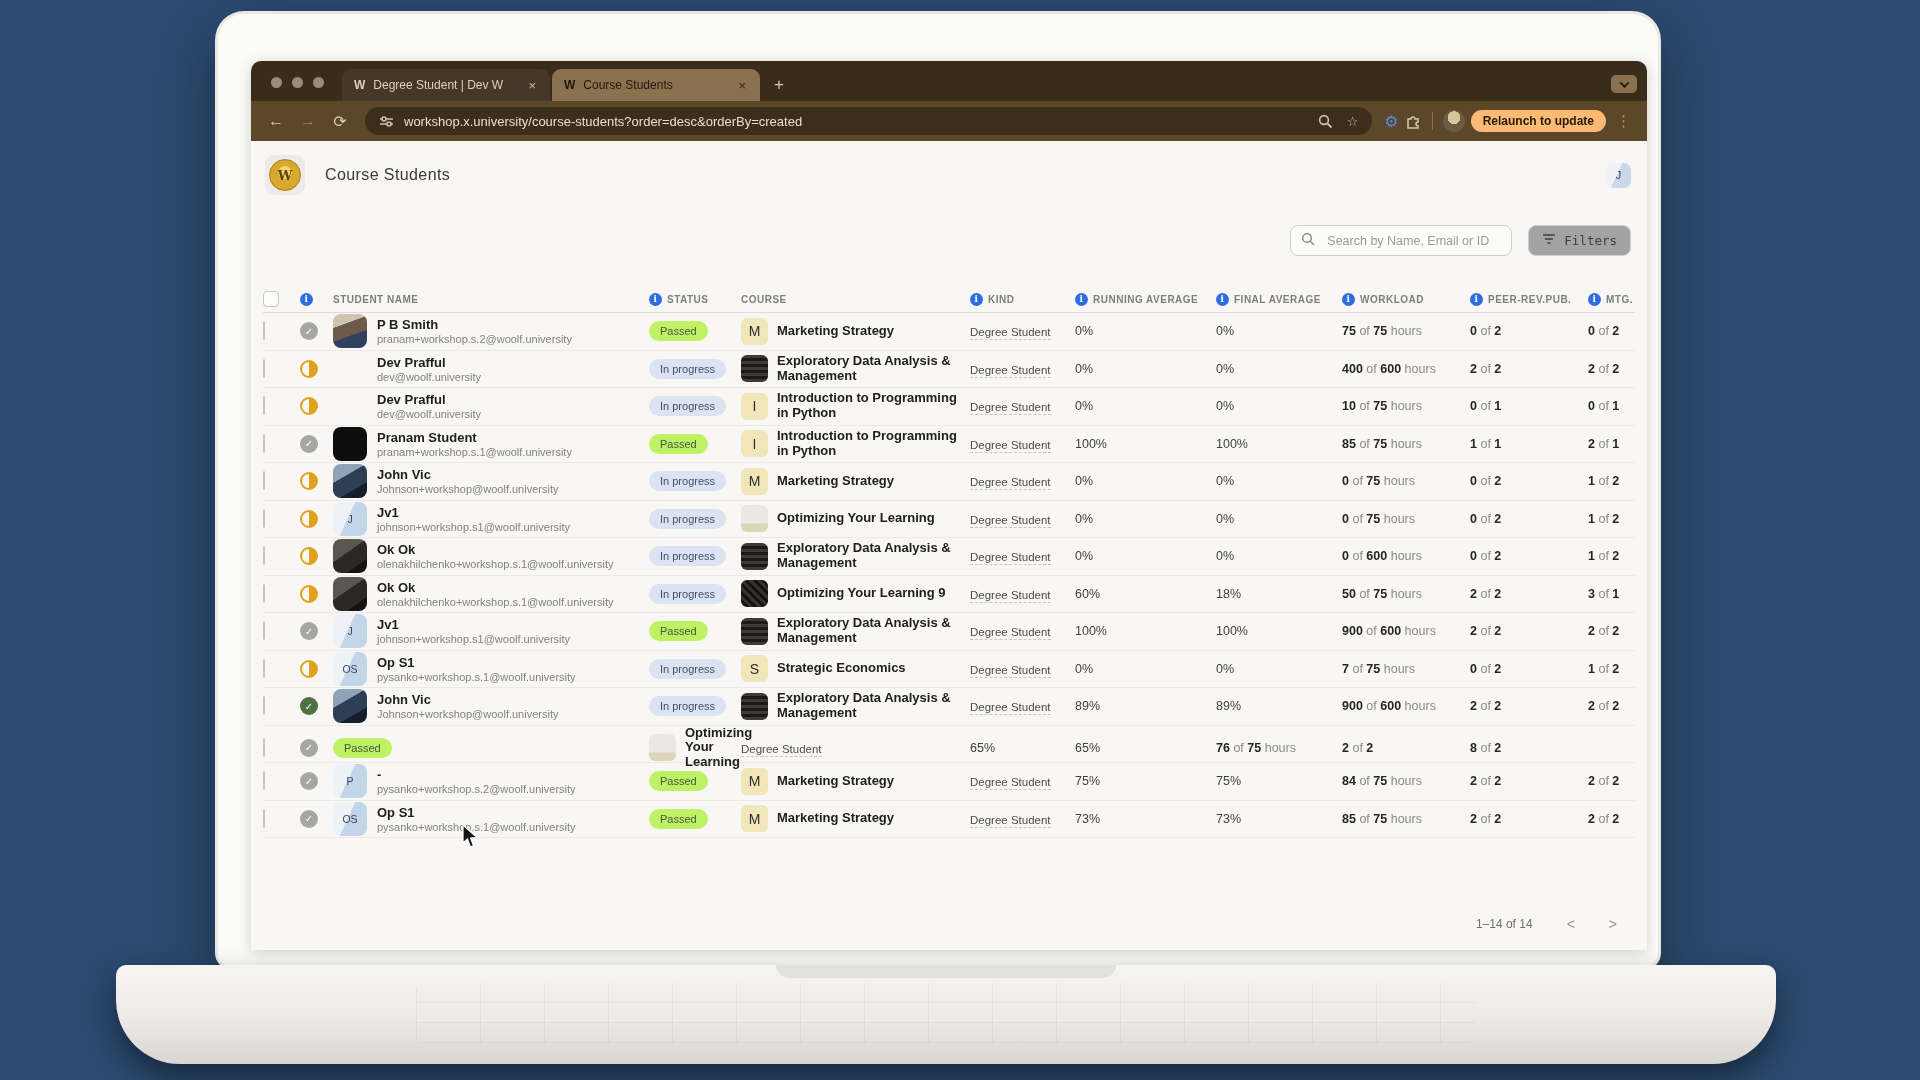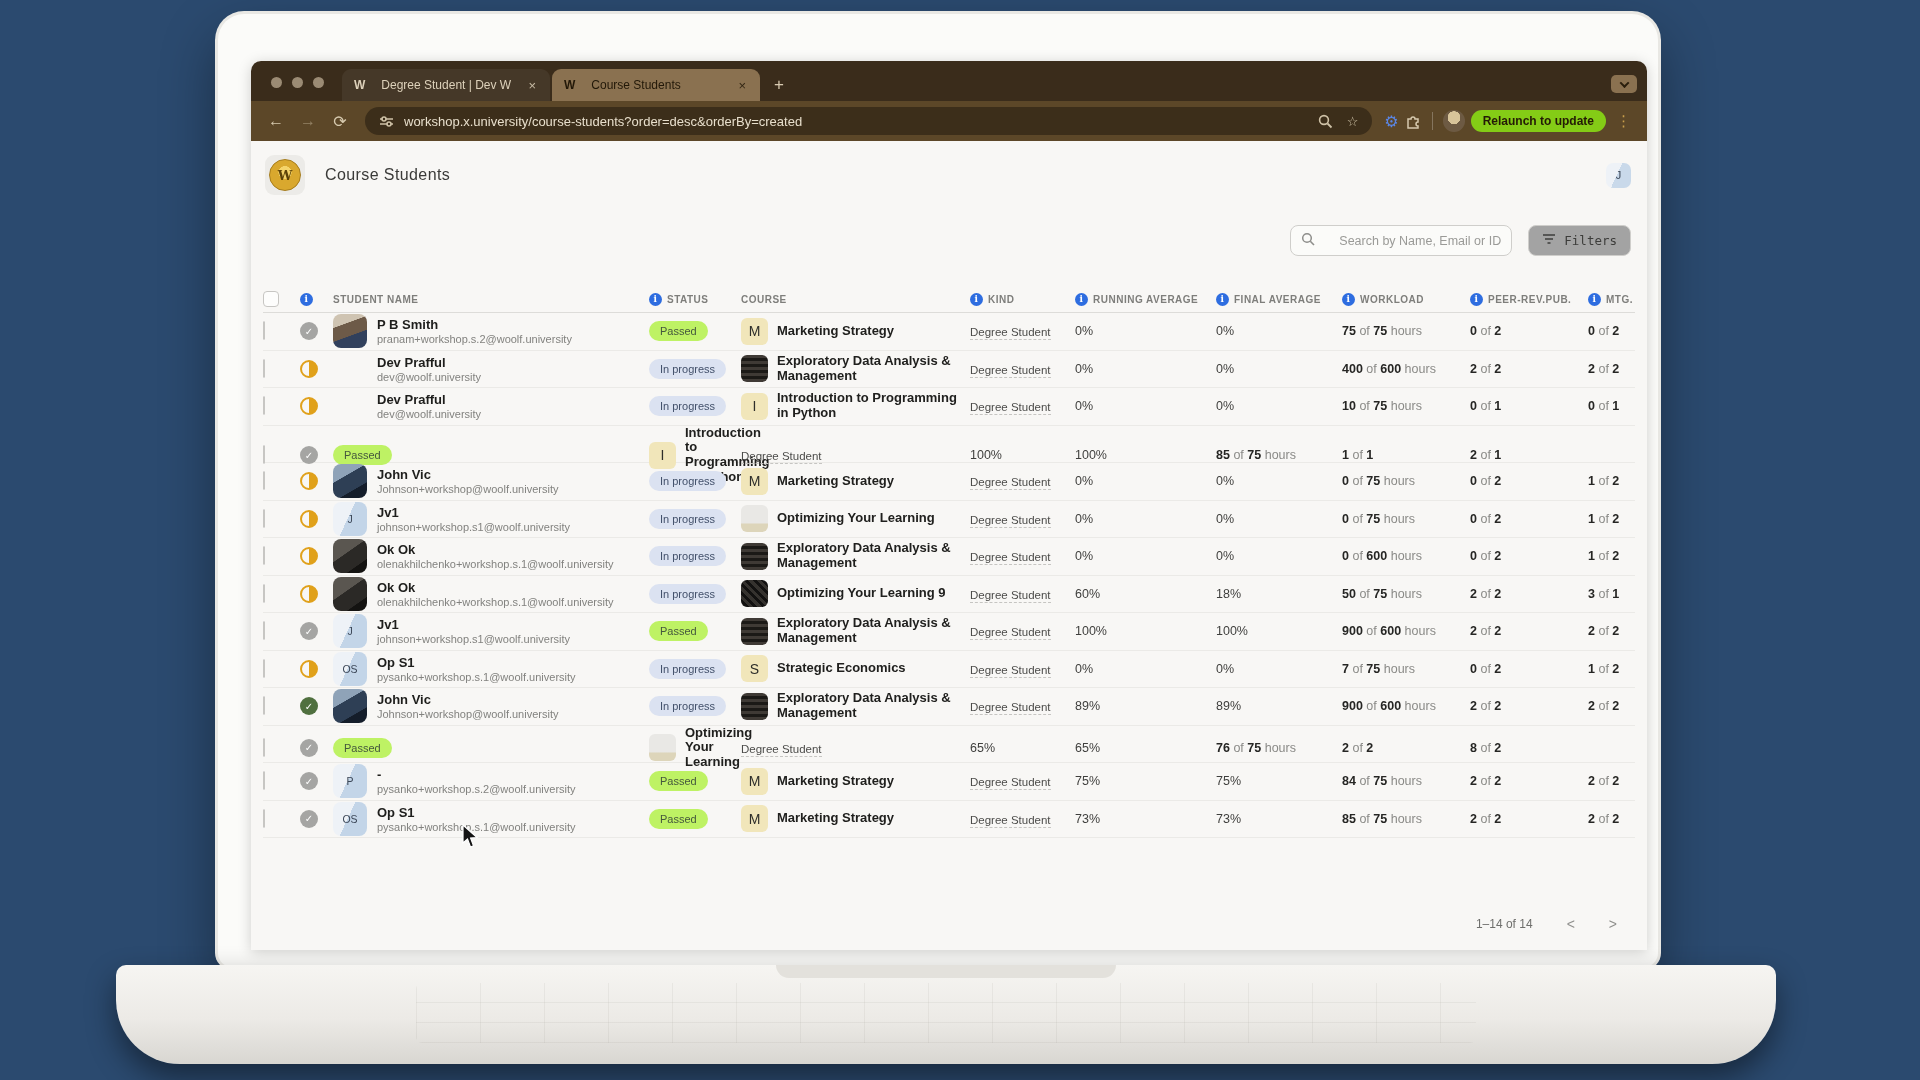--- a/index.html
+++ b/index.html
@@ -24,59 +24,59 @@
   
   .browser { position:absolute; left:251px; top:61px; width:1396px; height:889px;
     border-radius:10px 10px 0 0; overflow:hidden; display:flex; flex-direction:column;
     box-shadow:0 2px 14px rgba(0,0,0,.18); background:#f8f7f5; }
   .tabbar { height:40px; background:#3a2c1b; display:flex; align-items:flex-end; position:relative; flex:none; }
   .traffic { display:flex; gap:10px; align-items:center; padding:0 18px 13px 20px; }
   .dot { width:11px; height:11px; border-radius:50%; background:#9b8b74; }
   .tab { height:32px; display:flex; align-items:center; gap:8px; padding:0 12px; width:208px;
     border-radius:9px 9px 0 0; font-size:12px; color:#ddd1ba; position:relative; }
   .tab .fav { font-weight:bold; font-size:12px; }
-  .tab .tab-label { flex:1; white-space:nowrap; overflow:hidden;margin-left:8px; }
+  .tab .tab-label { flex:1; white-space:nowrap; overflow:hidden; }
   .tab .x { font-size:13px; opacity:.85; padding:0 2px; }
   .tab.inactive { background:rgba(255,255,255,.06); margin-right:2px; }
   .tab.active { background:#8a7150; color:#221808; }
   .newtab { color:#d8cbb2; font-size:17px; padding:0 14px 6px; }
   .tab-chevron { position:absolute; right:10px; bottom:8px; width:26px; height:18px; border-radius:5px;
     background:#8a7150; display:flex; align-items:center; justify-content:center; }
   .tab-chevron i { width:7px; height:7px; border-right:2px solid #2a1e0c; border-bottom:2px solid #2a1e0c;
     transform:rotate(45deg) translate(-1px,-1px); }
 
   .toolbar { height:40px; background:#5c4728; display:flex; align-items:center; padding:0 12px; gap:6px; flex:none; }
   .navbtn { width:26px; height:26px; display:flex; align-items:center; justify-content:center;
     color:#d6c9ae; font-size:16px; border-radius:50%; }
   .navbtn.dim { opacity:.45; }
   .urlbox { flex:1; height:28px; background:#3c2e1a; border-radius:14px; display:flex; align-items:center;
     padding:0 14px; gap:10px; margin:0 6px; color:#e8dfcc; font-size:13px; }
   .urlbox .url-right { margin-left:auto; display:flex; gap:14px; color:#cfc2a7; font-size:13px; }
   .ticon { display:flex; align-items:center; justify-content:center; }
   .ext-gear { color:#5b86e5; font-size:16px; }
   .avatar-chrome { width:22px; height:22px; border-radius:50%;
     background:radial-gradient(circle at 50% 35%, #d8c49a 0 35%, #6d5a43 36% 100%); }
-  .relaunch { background:#84cc16; color:#241a06; font-size:12px; font-weight:bold;
+  .relaunch { background:#fdba74; color:#241a06; font-size:12px; font-weight:bold;
     border-radius:14px; padding:4px 12px; white-space:nowrap; }
   .kebab { color:#c89f4b; font-size:15px; padding:0 4px; letter-spacing:0; }
   .tool-sep { width:1px; height:18px; background:rgba(255,255,255,.25); margin:0 4px; }
 
   
   .page { flex:1; background:#f8f7f5; padding:14px 12px 0 12px; position:relative; color:#3c3c3a; }
   .page-header { display:flex; align-items:center; padding-left:2px; }
   .logo-wrap { width:40px; height:40px; border-radius:9px; background:#ecebe8; display:flex; align-items:center; justify-content:center; }
   .logo { width:32px; height:32px; border-radius:50%; background:radial-gradient(circle at 50% 42%, #f5d46a 0 28%, #d9a82e 29% 78%, #b8860b 79% 100%);
     border:1px solid #a67c1a; display:flex; align-items:center; justify-content:center; color:#5d4308; font-size:13px; font-weight:bold; font-family:"DejaVu Serif", serif; }
   .page-title { font-size:16px; letter-spacing:.4px; color:#3a3a38; margin-left:20px; font-weight:normal; }
   .user-chip { margin-left:auto; margin-right:4px; width:25px; height:25px; border-radius:7px; font-size:11px; color:#3b4656;
     background:linear-gradient(115deg,#eef2f7 45%, #c9d9ea 45%); display:flex; align-items:center; justify-content:center; }
 
   .controls { display:flex; justify-content:flex-end; align-items:center; gap:16px; margin-top:30px; padding-right:4px; }
   .searchbox { width:222px; height:31px; border:1px solid #cfcecb; border-radius:8px; background:#fbfbf9;
-    display:flex; align-items:center; padding:0 10px; gap:24px; }
+    display:flex; align-items:center; padding:0 10px; gap:12px; }
   .searchbox input { border:none; outline:none; background:transparent; font-size:12.5px; color:#55555; width:100%;
     font-family:"Liberation Sans", sans-serif; }
   .searchbox input::placeholder { color:#9a9a97; }
   .filters-btn { height:31px; border:1px solid #cfcecb; border-radius:8px; background:#a3a3a3; display:flex;
     align-items:center; gap:8px; padding:0 13px; font-size:12.5px; color:#3d3d3b; font-family:"DejaVu Sans Mono", monospace; }
 
   .grid { display:grid; grid-template-columns:37px 33px 316px 92px 229px 105px 141px 126px 128px 118px 1fr;
     align-items:center; }
   .thead { margin-top:30px; height:27px; border-bottom:1px solid #dddcd9; color:#7e7e7b; font-size:10px;
     font-weight:bold; letter-spacing:.5px; }
@@ -343,20 +343,27 @@
         <div class="pair"><b>10</b> <span>of</span> <b>75</b> <span>hours</span></div>
         <div class="pair"><b>0</b> <span>of</span> <b>1</b></div>
         <div class="pair"><b>0</b> <span>of</span> <b>1</b></div>
       </div>
 
       <div class="grid row">
         <div><span class="cbx"></span></div>
         <div>
             <span class="ck ck-passed-gray">✓</span>
           </div>
+        <div class="student-cell">
+          <span class="av av-black"></span>
+          <span>
+            <div class="nm">Pranam Student</div>
+            <div class="em">pranam+workshop.s.1@woolf.university</div>
+          </span>
+        </div>
         <div><span class="badge bg-green">Passed</span></div>
         <div class="course-cell">
           <span class="ci ci-letter">I</span>
           <span class="cn">Introduction to Programming in Python</span>
         </div>
         <div><span class="kind-v">Degree Student</span></div>
         <div class="val">100%</div>
         <div class="val">100%</div>
         <div class="pair"><b>85</b> <span>of</span> <b>75</b> <span>hours</span></div>
         <div class="pair"><b>1</b> <span>of</span> <b>1</b></div>

